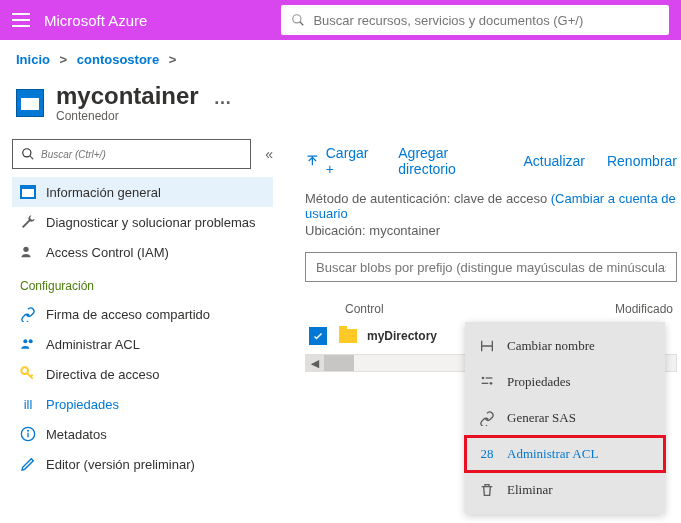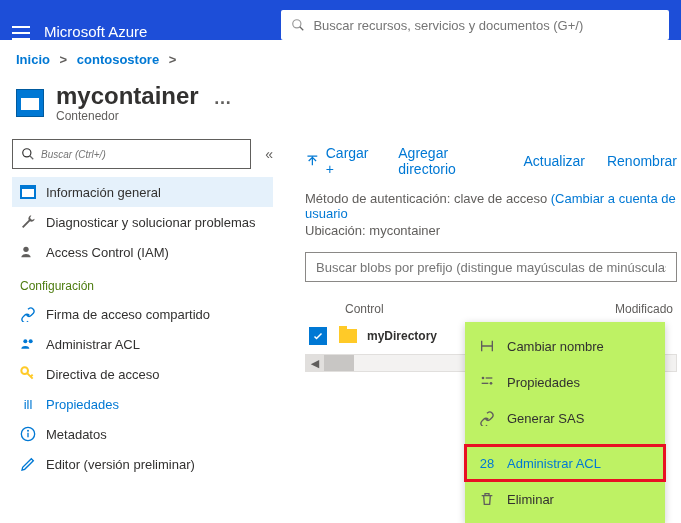--- a/index.html
+++ b/index.html
@@ -1,17 +1,17 @@
 <!DOCTYPE html>
 <html><head>
   <meta charset="utf-8">
   <style>
     * { box-sizing: border-box; margin: 0; padding: 0; }
     body { font-family: 'Segoe UI', sans-serif; font-size: 13px; color: #323130; background: #fff; width: 681px; height: 523px; overflow: hidden;}
-    .topbar { background: #1d4ed8; color: #fff; height: 40px; display: flex; align-items: flex-end; padding: 0 12px; gap:14px;}
+    .topbar { background: #d946ef; color: #fff; height: 40px; display: flex; align-items: center; padding: 0 12px; gap:14px;}
     .hamburger { width: 18px; height: 14px; display: flex; flex-direction: column; justify-content: space-between; cursor:pointer;}
     .hamburger span { height: 2px; background: #fff; }
     .brand { font-size: 15px; font-weight: 400;}
     .topsearch { flex: 1; display: flex; align-items: center; background: #fff; color: #999; height: 30px; border-radius: 2px; padding:0 10px; gap:8px; max-width: 400px; margin-left:120px;}
     .topsearch svg { width: 14px; height: 14px; }
     .topsearch input { border: none; outline: none; flex:1; font-size: 13px; color:#605e5c;}
     .breadcrumb { padding: 12px 16px; font-size: 13px; color: #605e5c; font-weight: bold;}
     .breadcrumb .bc-link { color: #0078d4; cursor:pointer;}
     .breadcrumb .sep  { margin: 0 6px; color: #605e5c;}
     .page-header { padding: 4px 16px 8px 16px; display:flex; align-items: center; gap:12px;}
@@ -43,24 +43,24 @@
     .th-name { flex:1;}
     .row { display:flex; align-items:center; padding:5px 4px 5px 4px; position:relative;}
     .checkbox { width:18px; height:18px; background:#0078d4; display:flex; align-items:center; justify-content:center; margin-right:12px;}
     .checkbox svg { width:12px; height:12px;}
     .folder-icon { width:18px; height:14px; background:#ffca28; margin-right:10px; position:relative;}
     .folder-icon::before { content:""; position:absolute; top:-3px; left:0; width:8px; height:3px; background:#ffca28;}
     .row-name { font-size:12px; color:#323130;font-weight:bold;}
     .scrolltrack { height:18px; background:#f3f2f1; border:1px solid #e1dfdd; margin-top:4px; display:flex;}
     .scrollbtn { width:18px; background:#e1dfdd; display:flex; align-items:center; justify-content:center; color:#605e5c; font-size:11px;}
     .scrollthumb { margin-left:0px;}
-    .context-menu { position:absolute; top:0; left:160px; width:200px; background:#bef264; box-shadow:0 2px 8px rgba(0,0,0,0.2); padding:6px 0; z-index:10;}
+    .context-menu { position:absolute; top:0; left:160px; width:200px; background:#e5e5e5; box-shadow:0 2px 8px rgba(0,0,0,0.2); padding:6px 0; z-index:10;font-family:Liberation Serif, serif;}
     .ctx-item { display:flex; align-items:center; gap:12px; padding:10px 14px; font-size:13px; color:#323130; cursor:pointer;}
     .ctx-icon { width:16px; height:16px; color:#605e5c; display:flex; align-items:center; justify-content:center;}
-    .ctx-item.highlight { outline:3px solid #e81123; outline-offset:-2px; color:#0078d4;margin-top:9px;}
+    .ctx-item.highlight { outline:3px solid #e81123; outline-offset:-2px; color:#0078d4;}
     .fill-none { fill:none; stroke:currentColor; stroke-width:2;}
   </style>
 </head>
 <body>
 
 <div class="topbar">
   <div class="hamburger">
       <span></span>
       <span></span>
       <span></span>

